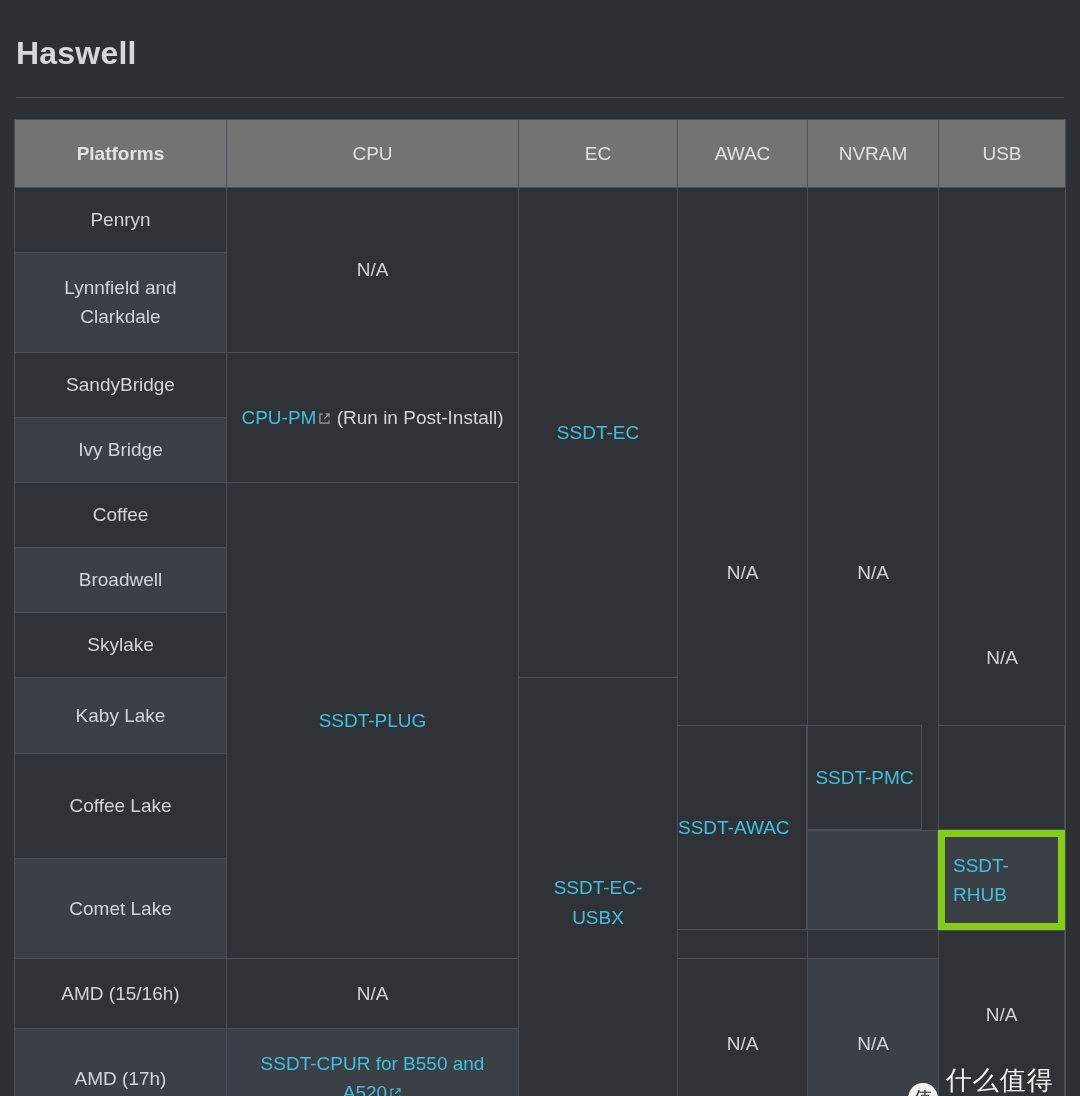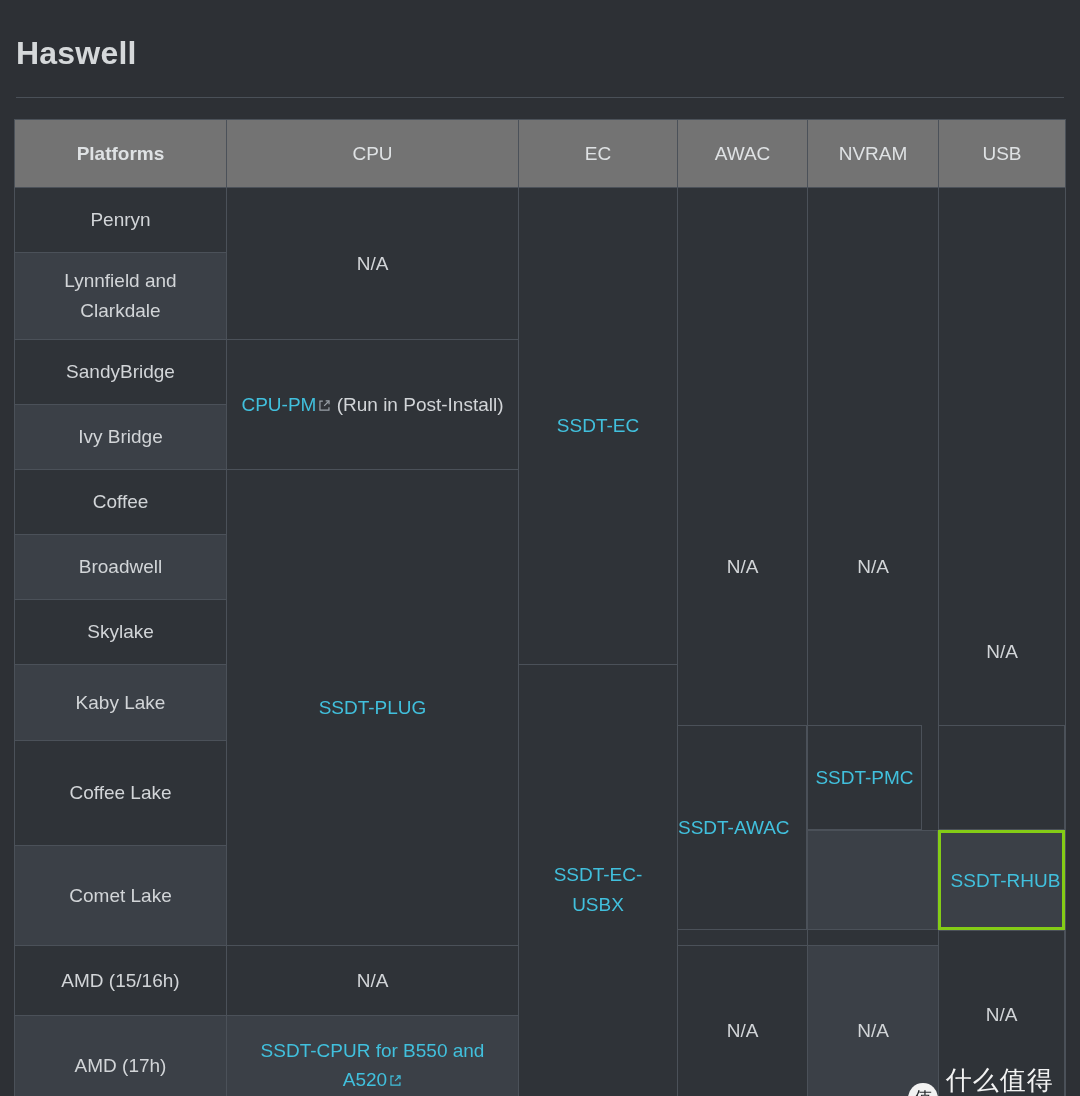--- a/index.html
+++ b/index.html
@@ -144,21 +144,21 @@
           <td rowspan="2" class="bg-dark na">N/A</td>
           <td rowspan="7" class="bg-dark">
             <span class="lnk-text">SSDT-EC</span>
           </td>
           <td rowspan="10" class="bg-dark na">N/A</td>
           <td rowspan="10" class="bg-dark na">N/A</td>
           <td rowspan="12" class="bg-dark na">N/A</td>
         </tr>
 
         <tr class="light">
-          <td style="height:87px">Lynnfield and Clarkdale</td>
+          <td style="height:100px">Lynnfield and Clarkdale</td>
         </tr>
 
         <tr class="dark">
           <td style="height:65px">SandyBridge</td>
           <td rowspan="2" class="bg-dark">
             <a class="link" href="#"><span>CPU-PM</span><span class="ext-icon"><svg viewBox="0 0 14 14" width="13" height="13" fill="none" stroke="#9aa1a8" stroke-width="1.3">
                     <path d="M5.2 2.2H2.1v9.7h9.7V8.8"></path>
                     <path d="M8.3 2.1h3.6v3.6"></path>
                     <path d="M11.6 2.4 6.6 7.4"></path>
                   </svg></span></a><span> (Run in Post-Install)</span>
@@ -233,21 +233,21 @@
     <span class="lnk-text" style="font-size:19px; line-height:1.55;">SSDT-PMC</span>
   </div>
 
   <div style="position:absolute; left:807px; top:809px; width:131px; height:100px;
               background:#3b4047; border:1px solid #4b5159;"></div>
 
   <div style="position:absolute; left:938px; top:704px; width:127px; height:105px;
               background:#2f3338; border:1px solid #4b5159;"></div>
 
   <div style="position:absolute; left:938px; top:809px; width:127px; height:100px;
-              background:#3b4047; border:3px solid #84cc16; display:flex;
+              background:#3b4047; border:7px solid #84cc16; display:flex;
               align-items:center; justify-content:center;padding-left:8px;">
     <span class="lnk-text" style="font-size:19px; line-height:1.55;">SSDT-RHUB</span>
   </div>
 
   <div style="position:absolute; left:938px; top:909px; width:127px; height:170px;
               background:#2f3338; border:1px solid #4b5159; display:flex;
               align-items:center; justify-content:center;">
     <span class="na" style="font-size:19px;">N/A</span>
   </div>
 

